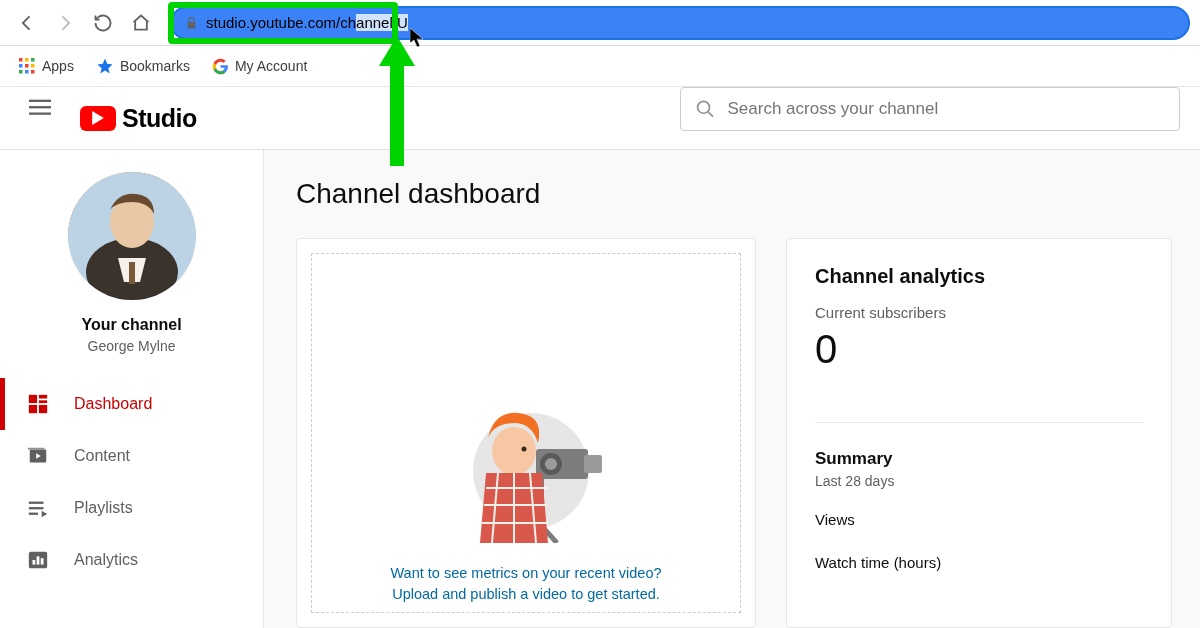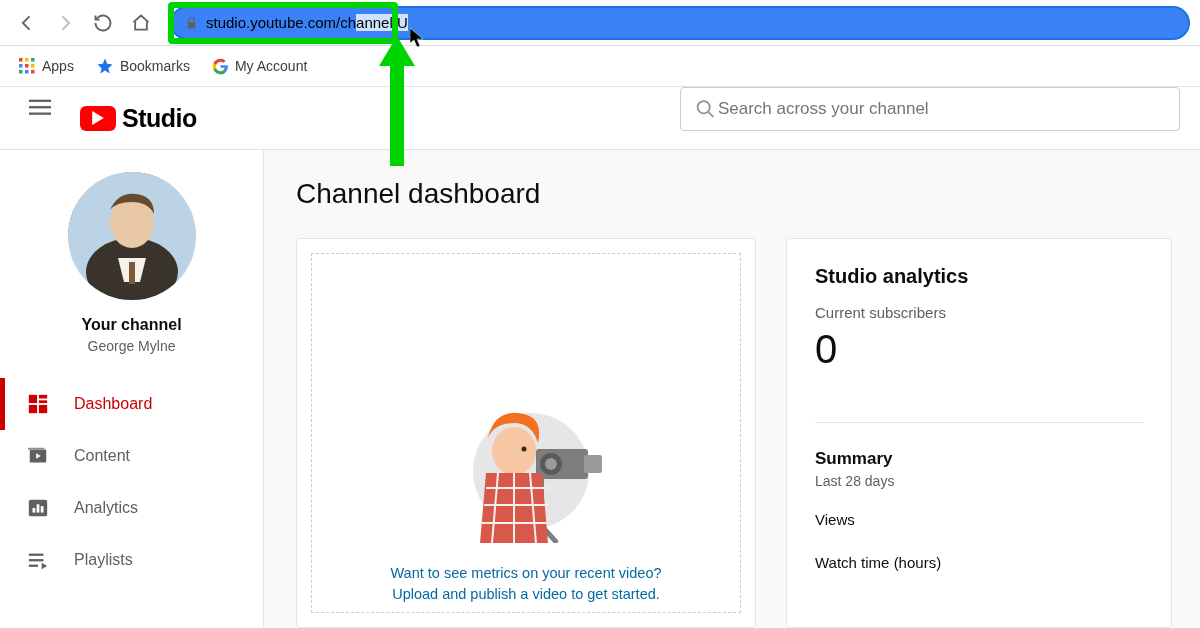--- a/index.html
+++ b/index.html
@@ -19,21 +19,21 @@
 
   .bookmarks-bar { height: 40px; display: flex; align-items: center; padding: 0 18px; gap: 22px; font-size: 14px; color: #3c4043; }
   .bk-item { display: flex; align-items: center; gap: 6px; cursor: pointer; }
 
   
   .app-header { height: 64px; display: flex; border-top: 1px solid #e5e5e5; border-bottom: 1px solid #e0e0e0; padding: 0 20px; gap: 20px; }
   .hamburger { width: 40px; height: 40px; display: flex; align-items: center; justify-content: center; cursor: pointer; }
   .logo { display: flex; align-items: center; gap: 6px; font-weight: 700; font-size: 25px; letter-spacing: -0.5px; }
   .yt-play { width: 36px; height: 25px; background: #ff0000; border-radius: 6px; display: flex; align-items: center; justify-content: center; }
   .search-wrap { margin-left: auto; width: 500px; }
-  .search-box { height: 44px; border: 1px solid #ccc; border-radius: 4px; display: flex; align-items: center; padding: 0 14px; gap: 2px; }
+  .search-box { height: 44px; border: 1px solid #ccc; border-radius: 4px; display: flex; align-items: center; padding: 0 14px; gap: 12px; }
   .search-box input { border: none; outline: none; font-size: 17px; color: #606060; width: 100%; background: transparent; }
 
   
   .main { display: flex; height: calc(628px - 46px - 40px - 64px); }
   .sidebar { width: 264px; border-right: 1px solid #e5e5e5; padding-top: 22px; }
   .avatar-block { display: flex; flex-direction: column; align-items: center; margin-bottom: 24px; }
   .avatar { width: 128px; height: 128px; border-radius: 50%; background: radial-gradient(circle at 40% 30%, #f0d9c0 0%, #e8c9a8 28%, #d0b090 32%, #8a7a65 40%, #c0d8e8 55%, #a0b8d0 100%); display: flex; align-items: center; justify-content: center; overflow: hidden; }
   .your-channel { font-weight: 600; font-size: 16px; margin-top: 16px; color: #0d0d0d; }
   .channel-name { font-size: 14px; color: #606060; margin-top: 4px; }
 
@@ -203,38 +203,38 @@
             <rect x="3" y="5" width="18" height="14" rx="1"></rect>
             <path d="M10 9v6l5-3z" fill="#fff"></path>
             <rect x="1" y="3" width="18" height="2" fill="#909090"></rect>
           </svg>
       </span>
       <span>Content</span>
     </div>
     <div class="nav-item">
       <span class="nav-icon">
         <svg width="22" height="22" viewBox="0 0 24 24" fill="#606060">
+            <rect x="2" y="5" width="16" height="2.5"></rect>
+            <rect x="2" y="11" width="16" height="2.5"></rect>
+            <rect x="2" y="17" width="10" height="2.5"></rect>
+            <path d="M16 15v7l6-3.5z"></path>
+          </svg>
+      </span>
+      <span>Playlists</span>
+    </div>
+    <div class="nav-item">
+      <span class="nav-icon">
+        <svg width="22" height="22" viewBox="0 0 24 24" fill="#606060">
             <rect x="2" y="3" width="20" height="18" rx="2"></rect>
             <rect x="6" y="12" width="3" height="5" fill="#fff"></rect>
             <rect x="10.5" y="8" width="3" height="9" fill="#fff"></rect>
             <rect x="15" y="10" width="3" height="7" fill="#fff"></rect>
           </svg>
       </span>
       <span>Analytics</span>
-    </div>
-    <div class="nav-item">
-      <span class="nav-icon">
-        <svg width="22" height="22" viewBox="0 0 24 24" fill="#606060">
-            <rect x="2" y="5" width="16" height="2.5"></rect>
-            <rect x="2" y="11" width="16" height="2.5"></rect>
-            <rect x="2" y="17" width="10" height="2.5"></rect>
-            <path d="M16 15v7l6-3.5z"></path>
-          </svg>
-      </span>
-      <span>Playlists</span>
     </div>
   </div>
 
   <div class="content">
     <div class="page-title">Channel dashboard</div>
     <div class="cards">
       <div class="card card-left">
         <div class="dashed-box">
           <div class="illus">
             <svg width="180" height="150" viewBox="0 0 180 150">
@@ -260,21 +260,21 @@
             </svg>
           </div>
           <div class="prompt-text">
             <div>Want to see metrics on your recent video?</div>
             <div>Upload and publish a video to get started.</div>
           </div>
         </div>
       </div>
 
       <div class="card card-right">
-        <div class="analytics-title">Studio analytics</div>
+        <div class="analytics-title">Channel analytics</div>
         <div class="sub-label">Current subscribers</div>
         <div class="big-number">0</div>
         <div class="divider"></div>
         <div class="summary-title">Summary</div>
         <div class="summary-range">Last 28 days</div>
         <div class="metric">Views</div>
         <div class="metric">Watch time (hours)</div>
       </div>
     </div>
   </div>

